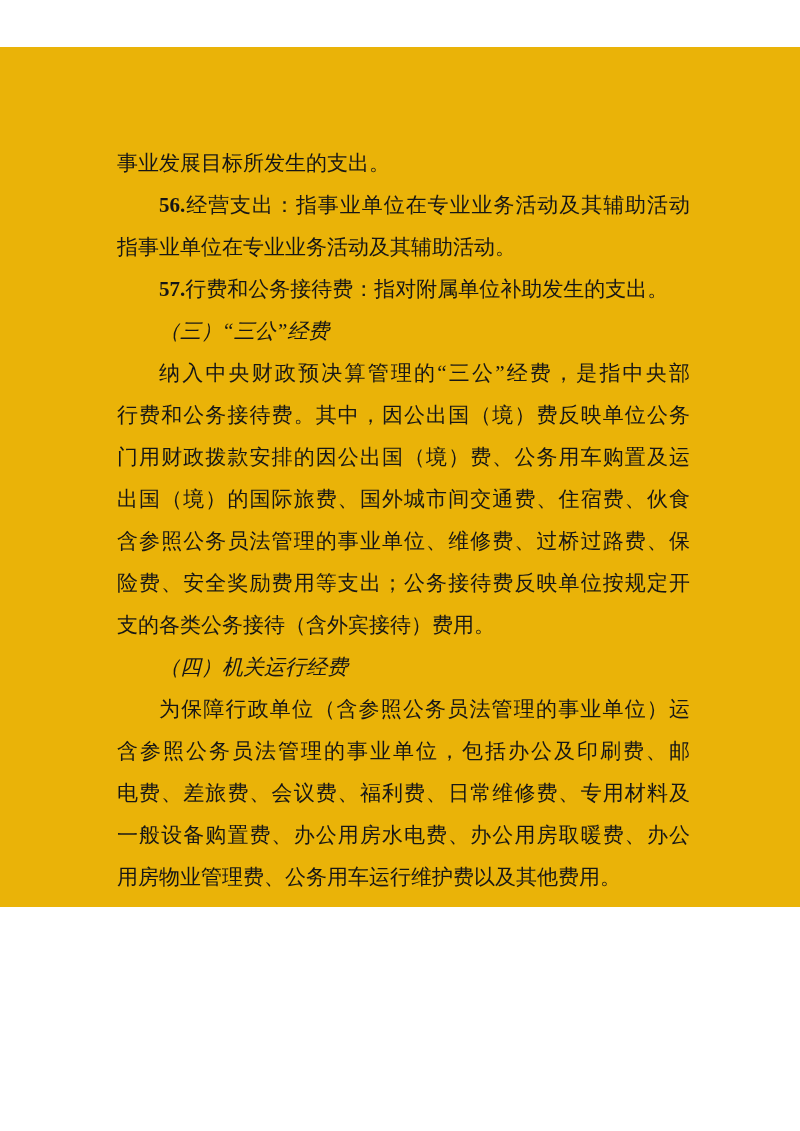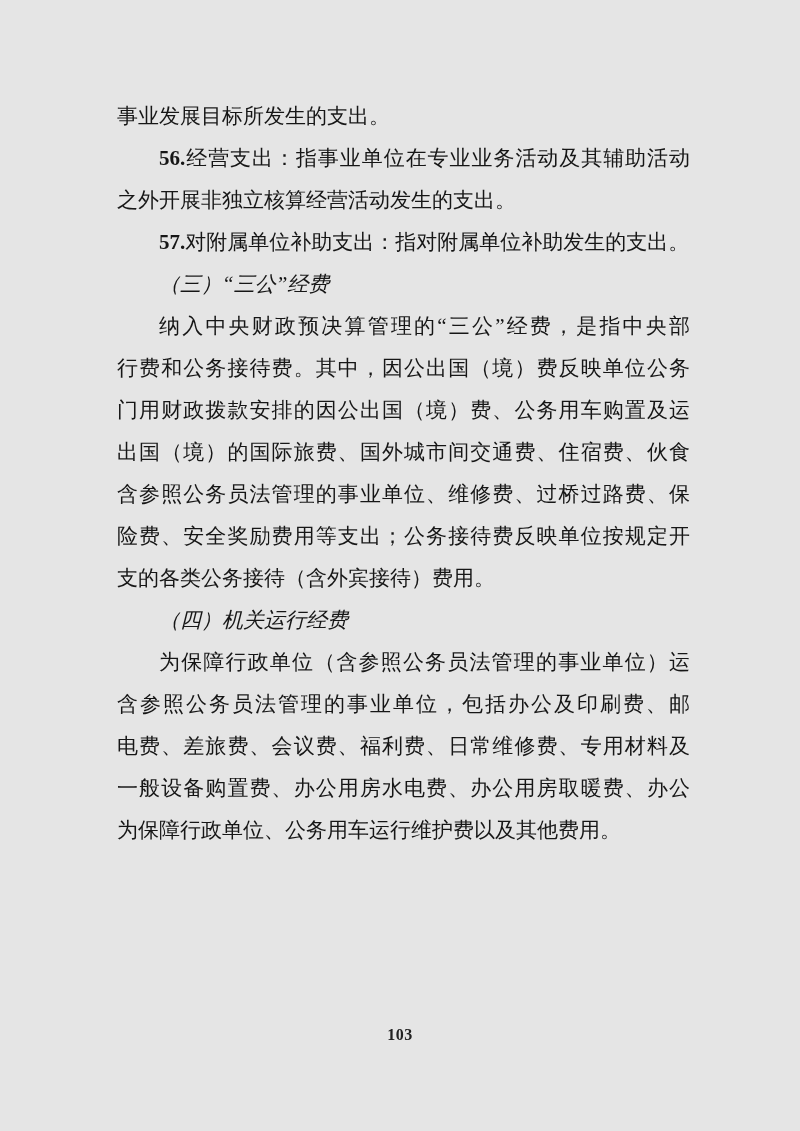--- a/index.html
+++ b/index.html
@@ -3,25 +3,26 @@
 <meta charset="utf-8">
 <style>
   html, body {
     margin: 0;
     padding: 0;
     background: #ffffff;
   }
   .page {
     position: relative;
     width: 800px;
-    height: 1131px;
-    background: #e5e5e5;
+    height: 860px;
+    background: #eab308;
     font-family: "Liberation Serif", "DejaVu Serif", serif;
     color: #161616;
     overflow: hidden;
+    margin-top: 47px;
   }
   .body-text {
     position: absolute;
     left: 117px;
     top: 95px;
     width: 573px;
     font-size: 21px;
     line-height: 42px;
   }
   .line {
@@ -60,38 +61,38 @@
 </style>
 </head>
 <body>
 
 <div class="page">
   <main class="body-text">
 
     <div class="line last">事业发展目标所发生的支出。</div>
 
     <div class="line indent"><span class="num">56.</span><span>经营支出：指事业单位在专业业务活动及其辅助活动</span></div>
-    <div class="line last">之外开展非独立核算经营活动发生的支出。</div>
+    <div class="line last">指事业单位在专业业务活动及其辅助活动。</div>
 
-    <div class="line last indent"><span class="num">57.</span><span>对附属单位补助支出：指对附属单位补助发生的支出。</span></div>
+    <div class="line last indent"><span class="num">57.</span><span>行费和公务接待费：指对附属单位补助发生的支出。</span></div>
 
     <div class="line heading indent">（三）“三公”经费</div>
 
     <div class="line indent">纳入中央财政预决算管理的“三公”经费，是指中央部</div>
     <div class="line">行费和公务接待费。其中，因公出国（境）费反映单位公务</div>
     <div class="line">门用财政拨款安排的因公出国（境）费、公务用车购置及运</div>
     <div class="line">出国（境）的国际旅费、国外城市间交通费、住宿费、伙食</div>
     <div class="line">含参照公务员法管理的事业单位、维修费、过桥过路费、保</div>
     <div class="line">险费、安全奖励费用等支出；公务接待费反映单位按规定开</div>
     <div class="line last">支的各类公务接待（含外宾接待）费用。</div>
 
     <div class="line heading indent">（四）机关运行经费</div>
 
     <div class="line indent">为保障行政单位（含参照公务员法管理的事业单位）运</div>
     <div class="line">含参照公务员法管理的事业单位，包括办公及印刷费、邮</div>
     <div class="line">电费、差旅费、会议费、福利费、日常维修费、专用材料及</div>
     <div class="line">一般设备购置费、办公用房水电费、办公用房取暖费、办公</div>
-    <div class="line last">为保障行政单位、公务用车运行维护费以及其他费用。</div>
+    <div class="line last">用房物业管理费、公务用车运行维护费以及其他费用。</div>
 
   </main>
 
   <footer class="page-footer">103</footer>
 </div>
 
 </body></html>

